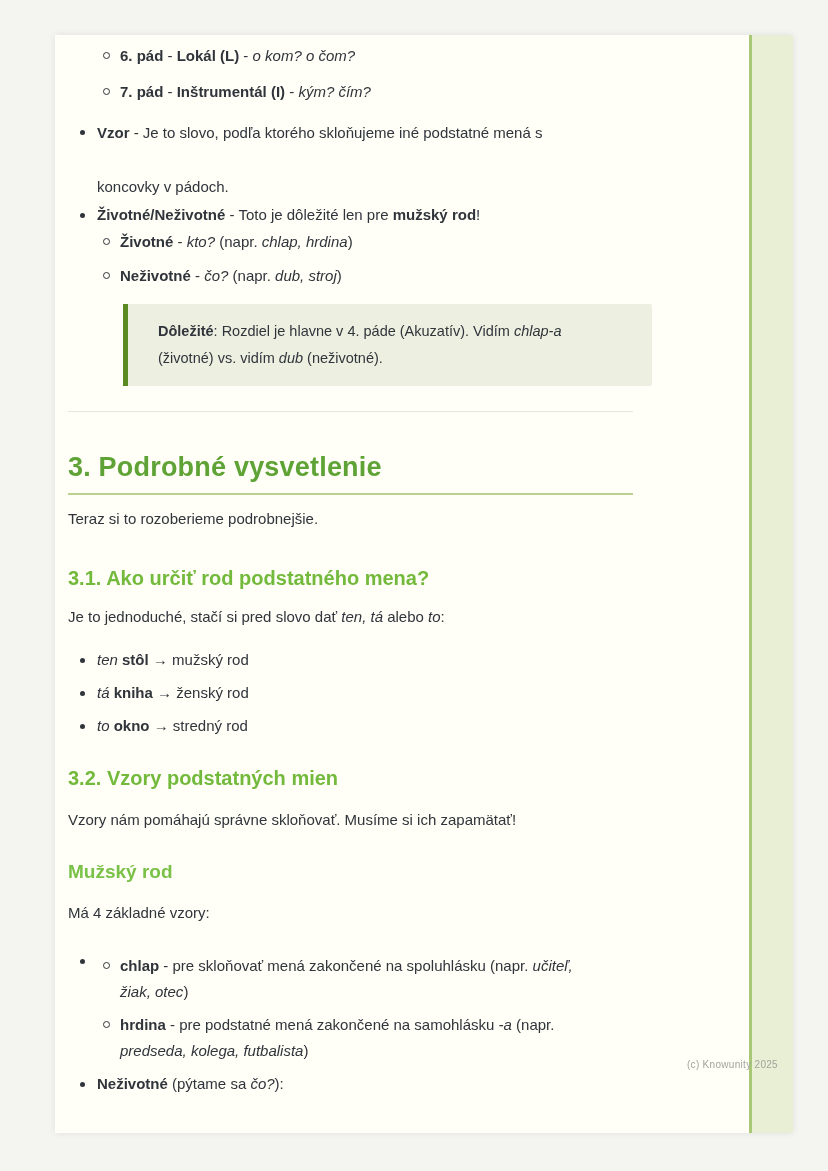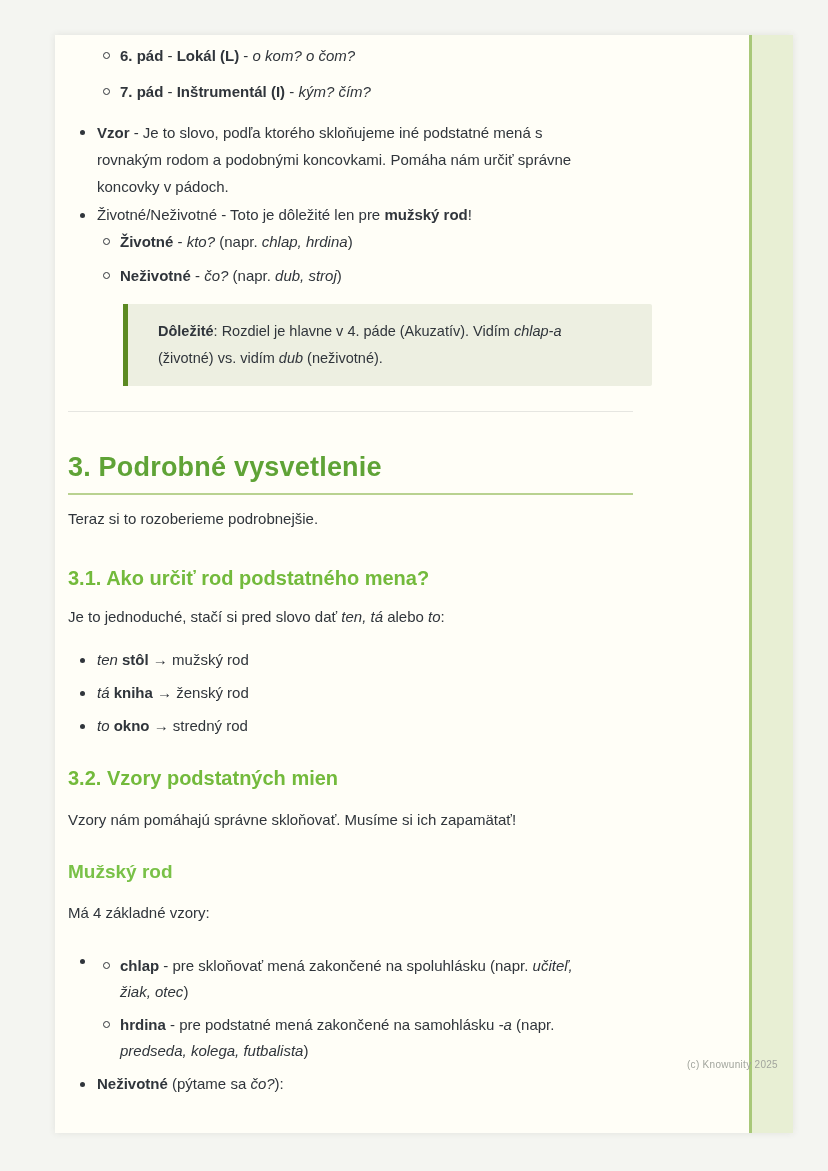--- a/index.html
+++ b/index.html
@@ -121,28 +121,28 @@
           </span>
         <div class="li-body"><span style="font-weight: 700;">7. pád</span><span> - </span><span style="font-weight: 700;">Inštrumentál (I)</span><span> - </span><span style="font-style: italic;">kým? čím?</span></div>
       </li>
     </ul>
 
     <ul class="main-list">
       <li class="vzor-item">
         <span class="bullet-col">
             <span class="dot"></span>
           </span>
-        <div class="li-body"><span style="font-weight: 700;">Vzor</span><span> - Je to slovo, podľa ktorého skloňujeme iné podstatné mená s</span><br><span>rovnakým rodom a podobnými koncovkami. Pomáha nám určiť správne</span><br><span>koncovky v pádoch.</span></div>
+        <div class="li-body"><span style="font-weight: 700;">Vzor</span><span> - Je to slovo, podľa ktorého skloňujeme iné podstatné mená s</span><br><br><span>koncovky v pádoch.</span></div>
       </li>
       <li>
         <span class="bullet-col">
             <span class="dot"></span>
           </span>
         <div class="li-body">
-          <div class="group-head"><span style="font-weight: 400;">Životné/Neživotné</span><span> - Toto je dôležité len pre </span><span style="font-weight: 700;">mužský rod</span><span>!</span></div>
+          <div class="group-head"><span style="font-weight: 700;">Životné/Neživotné</span><span> - Toto je dôležité len pre </span><span style="font-weight: 700;">mužský rod</span><span>!</span></div>
           <ul class="inner-sublist">
             <li>
               <span class="bullet-col">
                   <span class="ring"></span>
                 </span>
               <div class="li-body"><span style="font-weight: 700;">Životné</span><span> - </span><span style="font-style: italic;">kto?</span><span> (napr. </span><span style="font-style: italic;">chlap, hrdina</span><span>)</span></div>
             </li>
             <li>
               <span class="bullet-col">
                   <span class="ring"></span>

